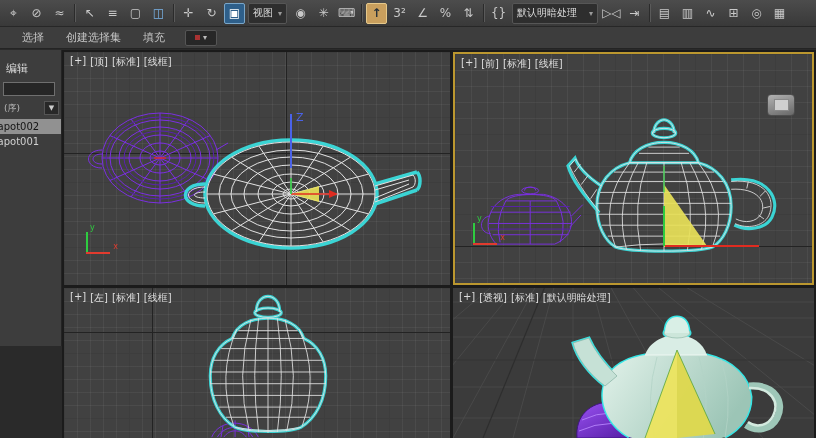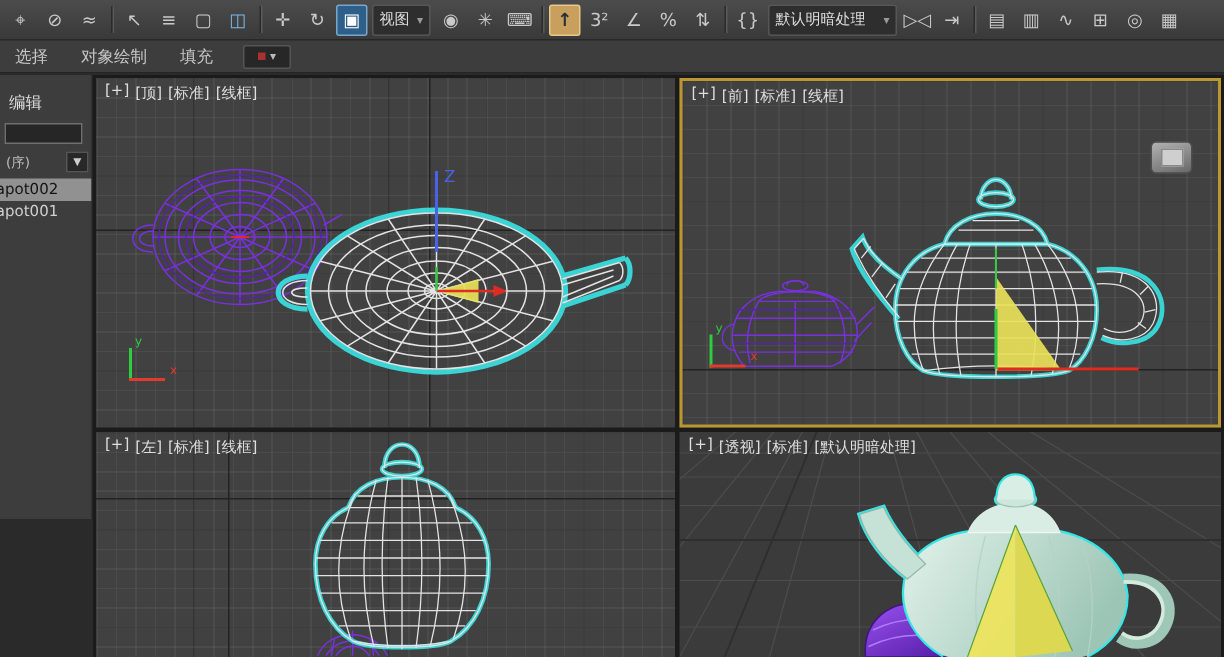--- a/index.html
+++ b/index.html
@@ -17,21 +17,21 @@
   .tool-icon.v-accent{color:#7ab4e8;}
   .tool-sep{width:1px;height:18px;background:#2b2b2b;box-shadow:1px 0 0 #5a5a5a;margin:0 3px;flex:0 0 auto;}
   .tool-dropdown,.tool-field{display:flex;align-items:center;height:19px;background:#2e2e2e;
     border:1px solid #565656;border-radius:2px;padding:0 4px;margin:0 2px;color:#ddd;
     font-size:10px;gap:5px;flex:0 0 auto;}
   .tool-field{min-width:76px;justify-content:space-between;}
   .dd-caret{font-size:8px;color:#9a9a9a;}
 
   
   .ribbon{position:absolute;left:0;top:27px;width:816px;height:22px;background:#3d3d3d;
-    border-bottom:1px solid #242424;display:flex;align-items:center;padding:0 0;
+    border-bottom:1px solid #242424;display:flex;align-items:center;padding:0 12px;
     box-sizing:border-box;gap:2px;}
   .ribbon-tab{color:#c6c6c6;font-size:11px;padding:2px 12px 2px 10px;}
   .ribbon-min{width:30px;height:14px;background:#272727;border:1px solid #555;border-radius:2px;
     display:flex;align-items:center;justify-content:center;gap:3px;margin-left:6px;}
   .red-dot{width:5px;height:5px;background:#a83232;display:inline-block;}
   .ribbon-min .glyph{color:#bbb;font-size:8px;line-height:8px;}
 
   
   .explorer{position:absolute;left:0;top:50px;width:62px;height:296px;background:#3d3d3d;
     border-right:1px solid #242424;box-sizing:border-box;color:#ccc;overflow:hidden;}
@@ -123,21 +123,21 @@
       <span class="tool-icon">▥</span>
       <span class="tool-icon">∿</span>
       <span class="tool-icon">⊞</span>
       <span class="tool-icon">◎</span>
       <span class="tool-icon">▦</span>
     </div>
 
   <div class="ribbon">
     <div style="display:flex">
         <span class="ribbon-tab">选择</span>
-        <span class="ribbon-tab">对象绘制</span>
+        <span class="ribbon-tab">创建选择集</span>
         <span class="ribbon-tab">填充</span>
       </div>
     <div class="ribbon-min">
       <span class="red-dot"></span>
       <span class="glyph">▾</span>
     </div>
   </div>
 
   <div class="explorer">
     <div class="ex-title">编辑</div>

